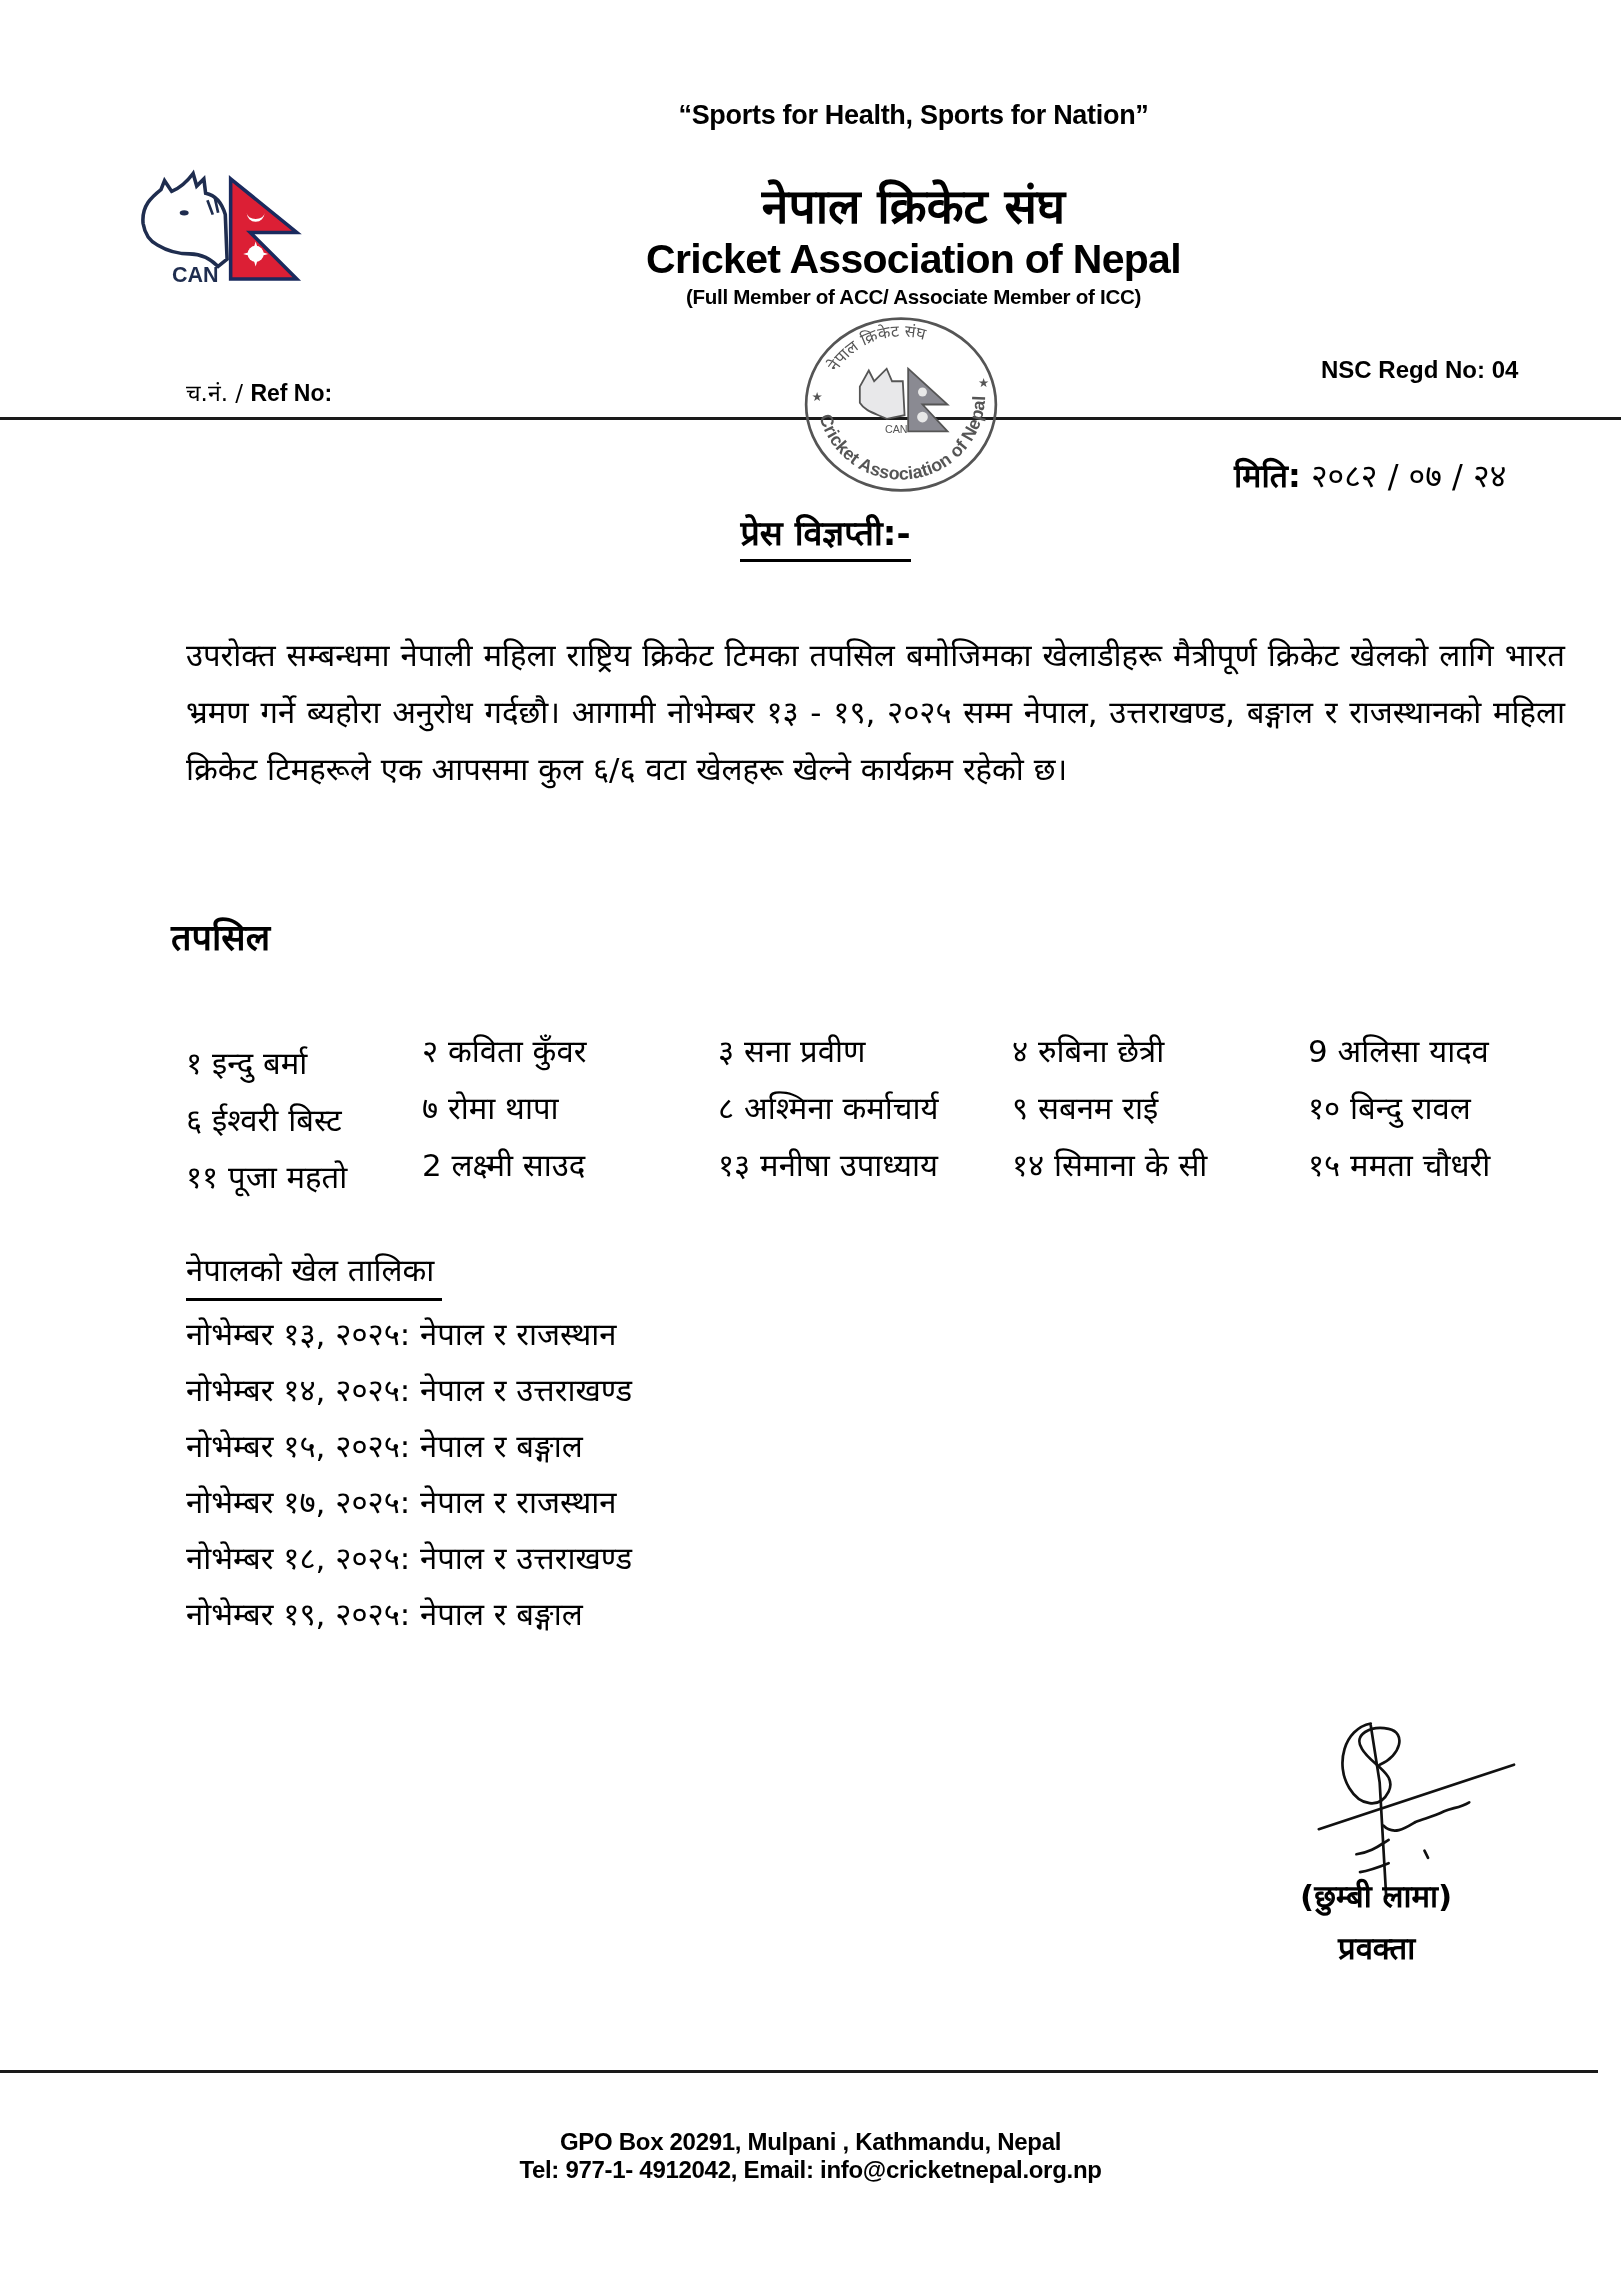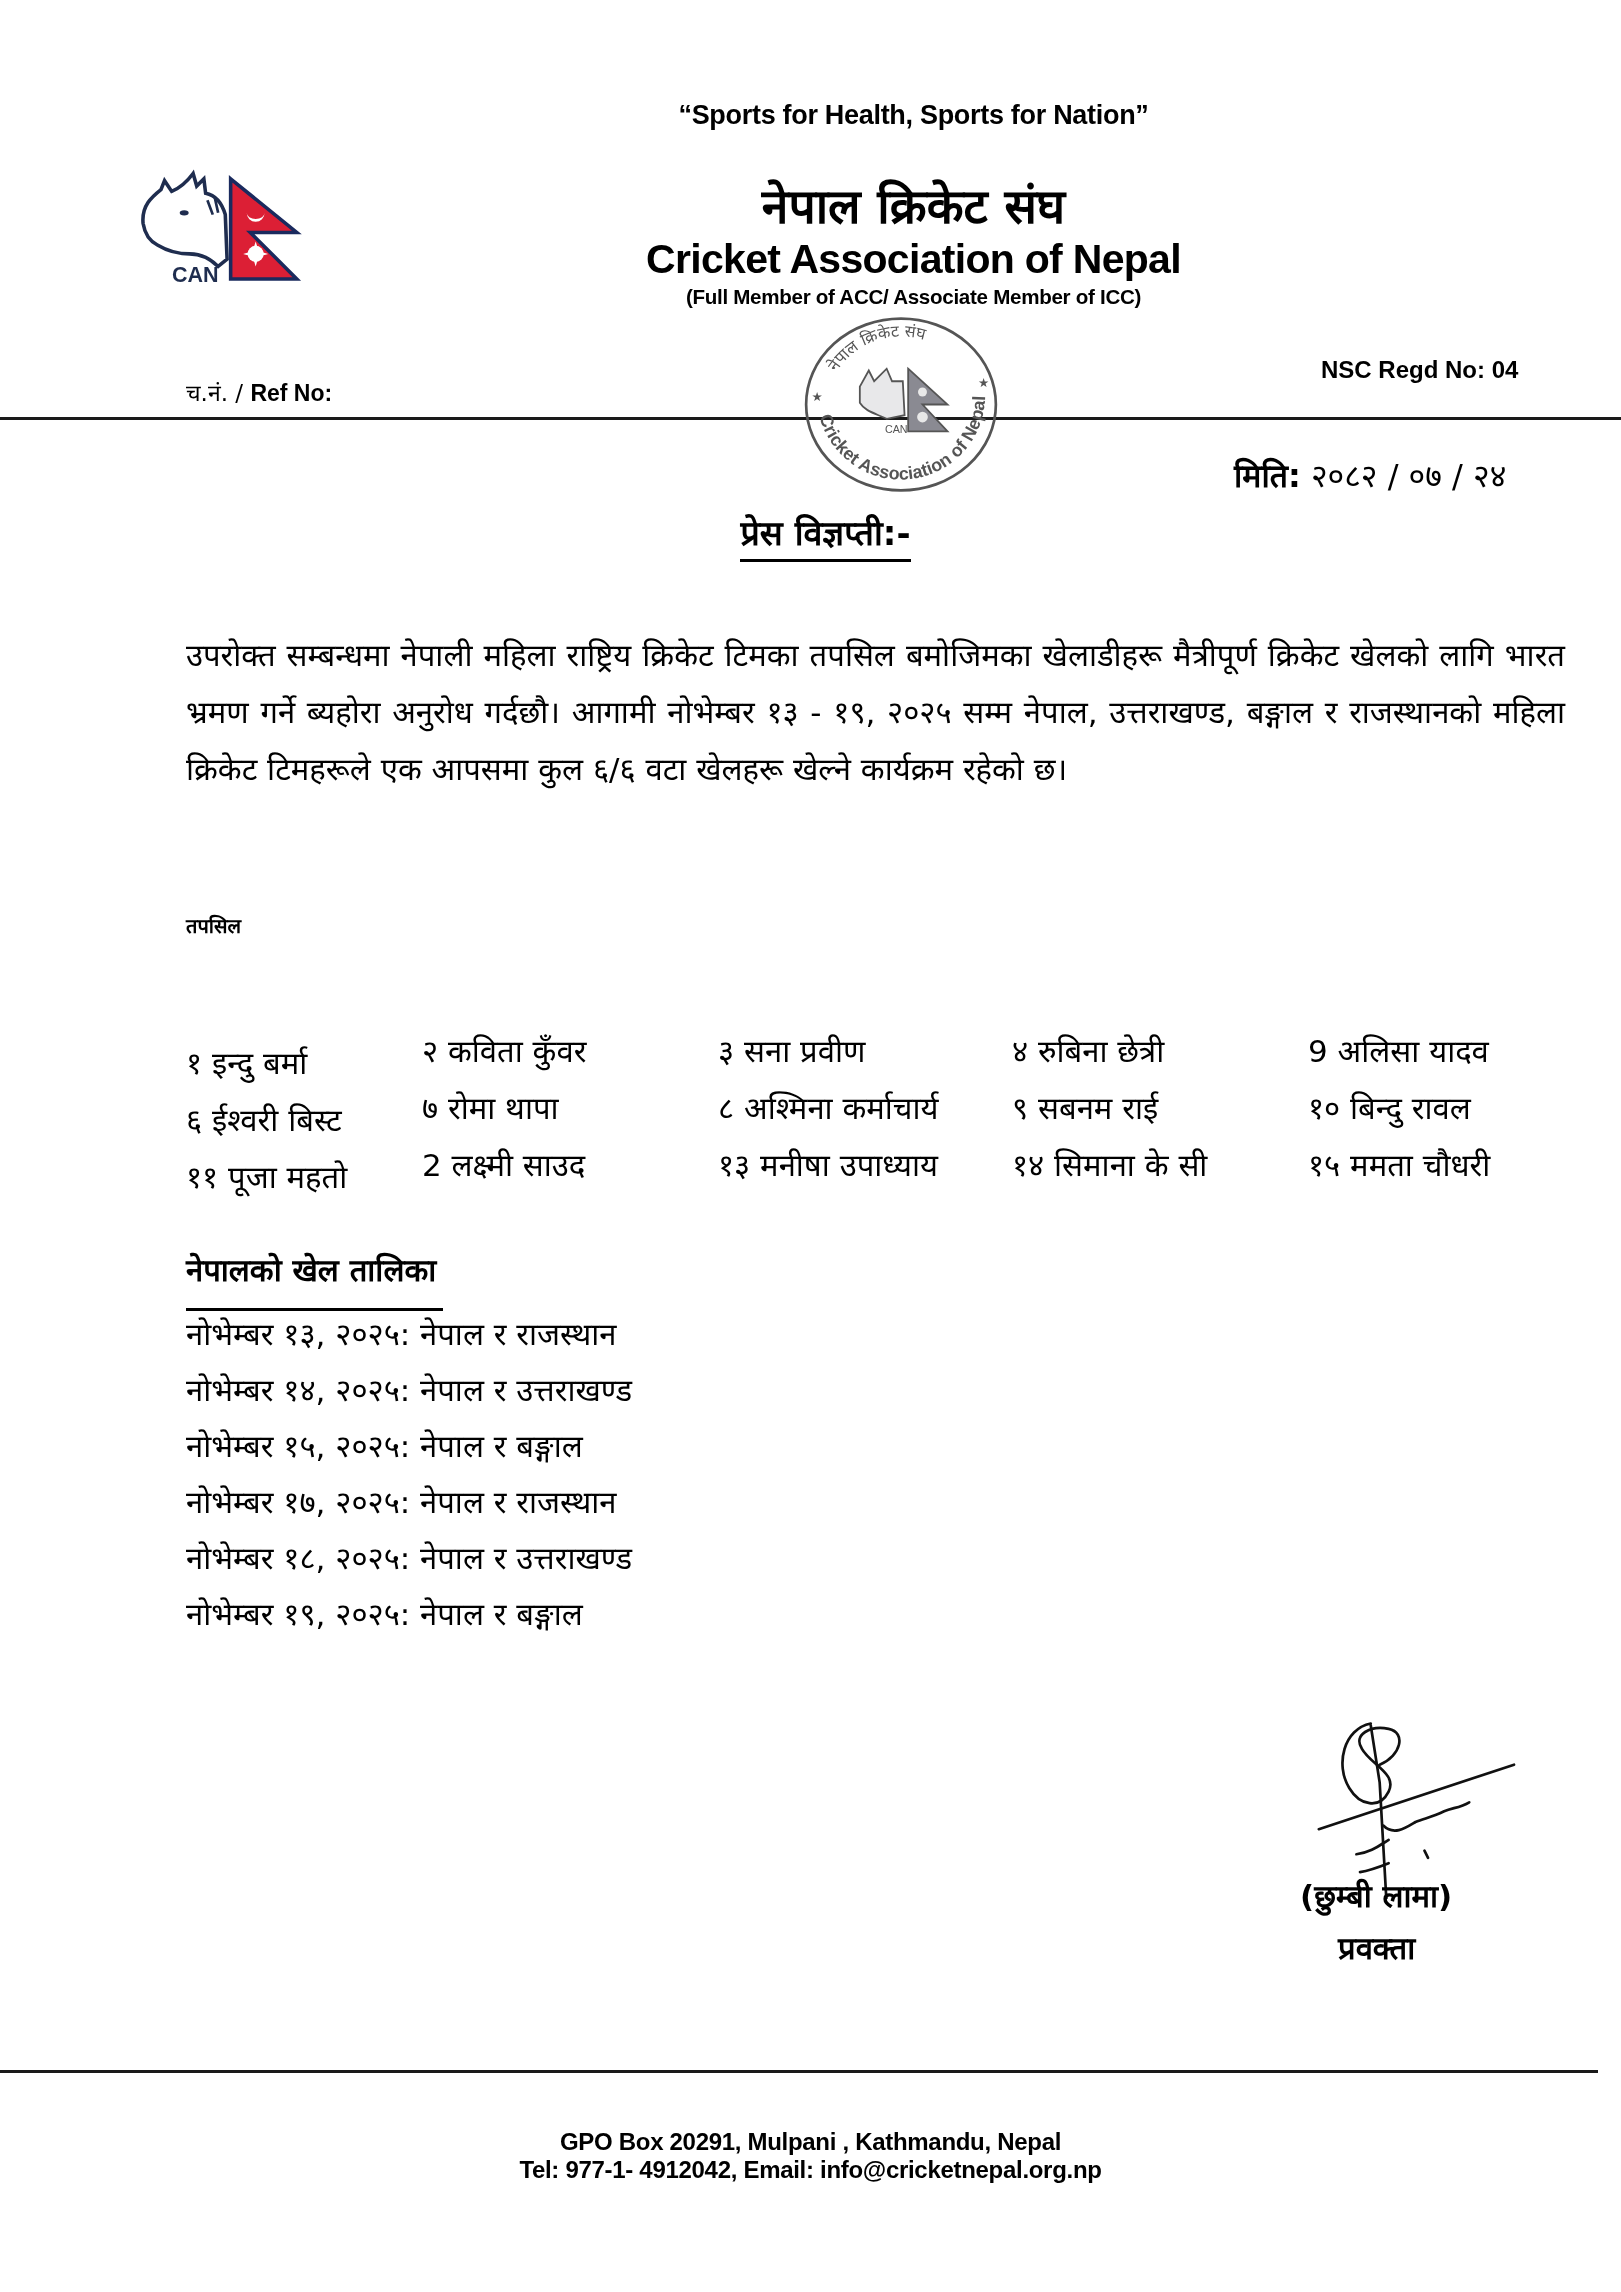--- a/index.html
+++ b/index.html
@@ -22,32 +22,32 @@
     .rule-top { top: 417px; left: 0; width: 1621px; height: 2.7px; background: #1a1a1a; }
 
     .date { top: 453px; left: 1234px; font-size: 32px; }
     .date .lbl { font-weight: bold; }
 
     .press-title { top: 509px; left: 0; width: 1621px; text-align: center; font-size: 34px; font-weight: bold; }
     .press-title span { display: inline-block; padding-bottom: 3.6px; border-bottom: 3.6px solid #000; margin-left: 30px; }
 
     .body-para { top: 627px; left: 186px; width: 1379px; font-size: 31px; line-height: 57px; text-align: justify; }
 
-    .tapasil { top: 912px; left: 186px; font-size: 20px; font-weight: bold; }
+    .tapasil { top: 912px; left: 171px; font-size: 36px; font-weight: bold; }
 
     .players { top: 1021px; left: 186px; width: 1397px; font-size: 31px; }
     .players .row { display: flex; height: 57px; align-items: center; }
     .players .cell { white-space: nowrap; }
     .players .c0 { width: 236px; margin-top: 24px; }
     .players .c1 { width: 296px; }
     .players .c2 { width: 294px; }
     .players .c3 { width: 296px; }
     .players .c4 { width: 269px; }
 
-    .sched-title { top: 1248px; left: 186px; font-size: 31px; font-weight: bold; border-bottom: 3.6px solid #000; padding-bottom: 18px; padding-right: 7.2px; }
+    .sched-title { top: 1248px; left: 186px; font-size: 31px; font-weight: normal; border-bottom: 3.6px solid #000; padding-bottom: 8px; padding-right: 7.2px; }
     .schedule { top: 1306px; left: 186px; font-size: 31px; }
     .schedule .line { height: 56px; line-height: 56px; white-space: nowrap; }
 
     .signature { top: 1702px; left: 1308px; width: 215px; height: 197px; }
     .sig-name { top: 1874px; left: 1300px; font-size: 31px; font-weight: bold; }
     .sig-role { top: 1926px; left: 1338px; font-size: 31px; font-weight: bold; }
 
     .rule-bottom { top: 2070px; left: 0; width: 1598px; height: 2.7px; background: #1a1a1a; }
     .footer { top: 2128px; left: 0; width: 1621px; text-align: center; font-size: 24px; font-weight: bold; line-height: 28px; letter-spacing: -0.3px; }
   </style>

